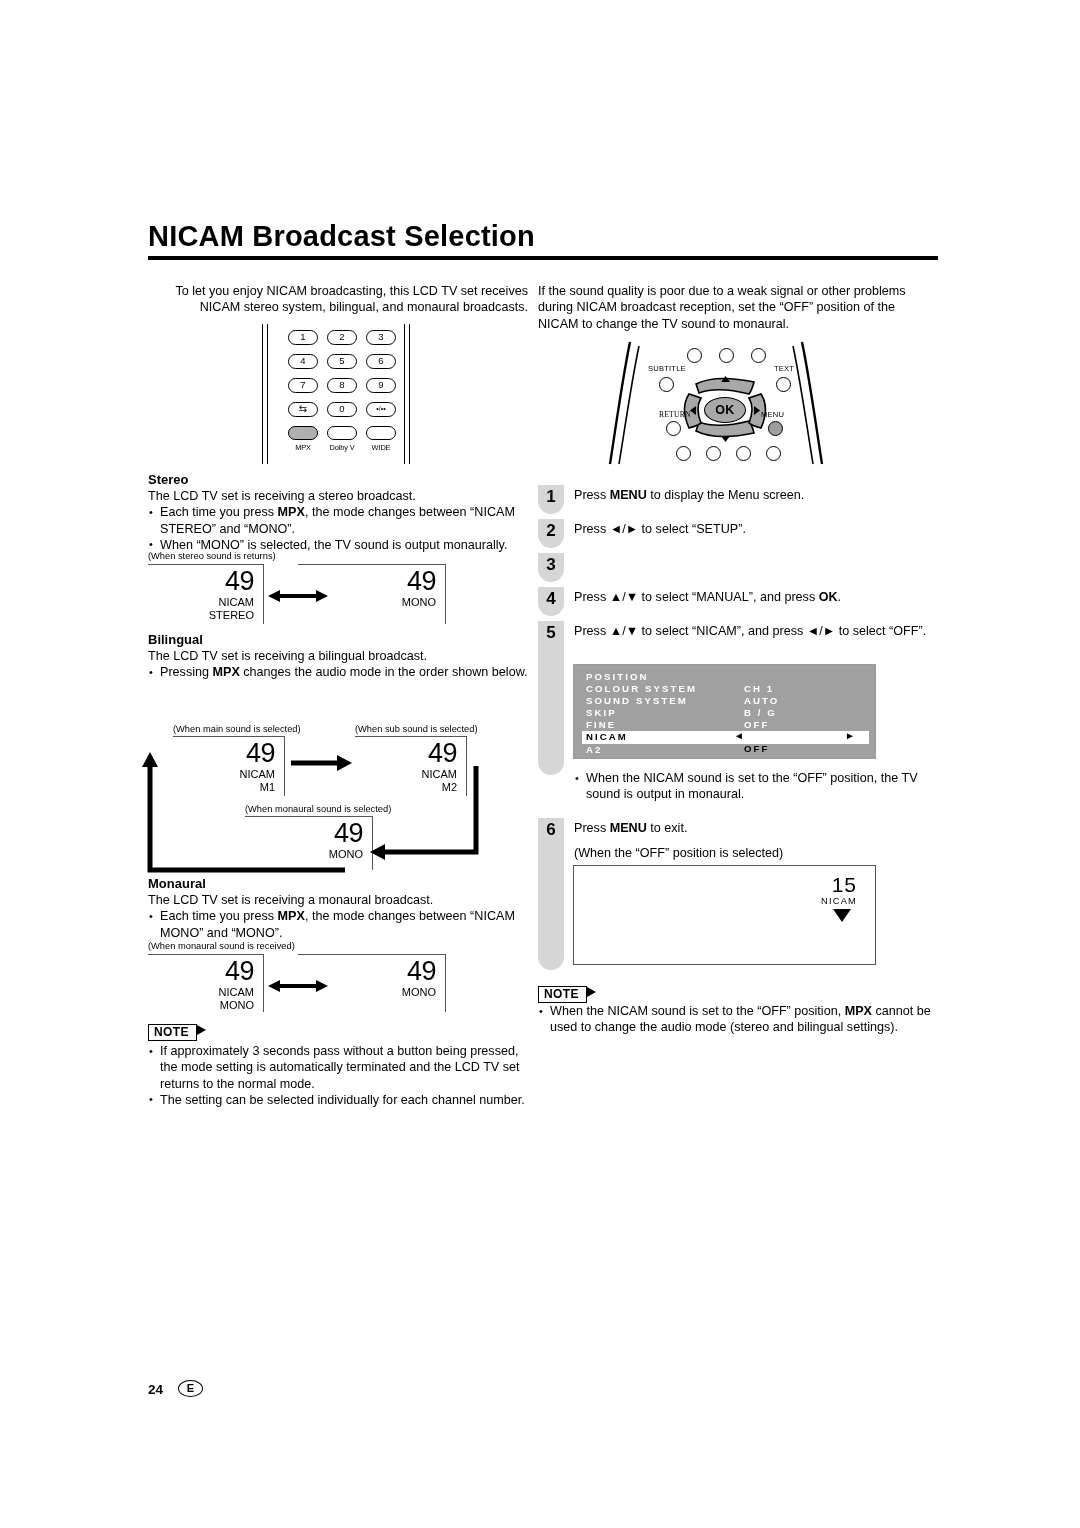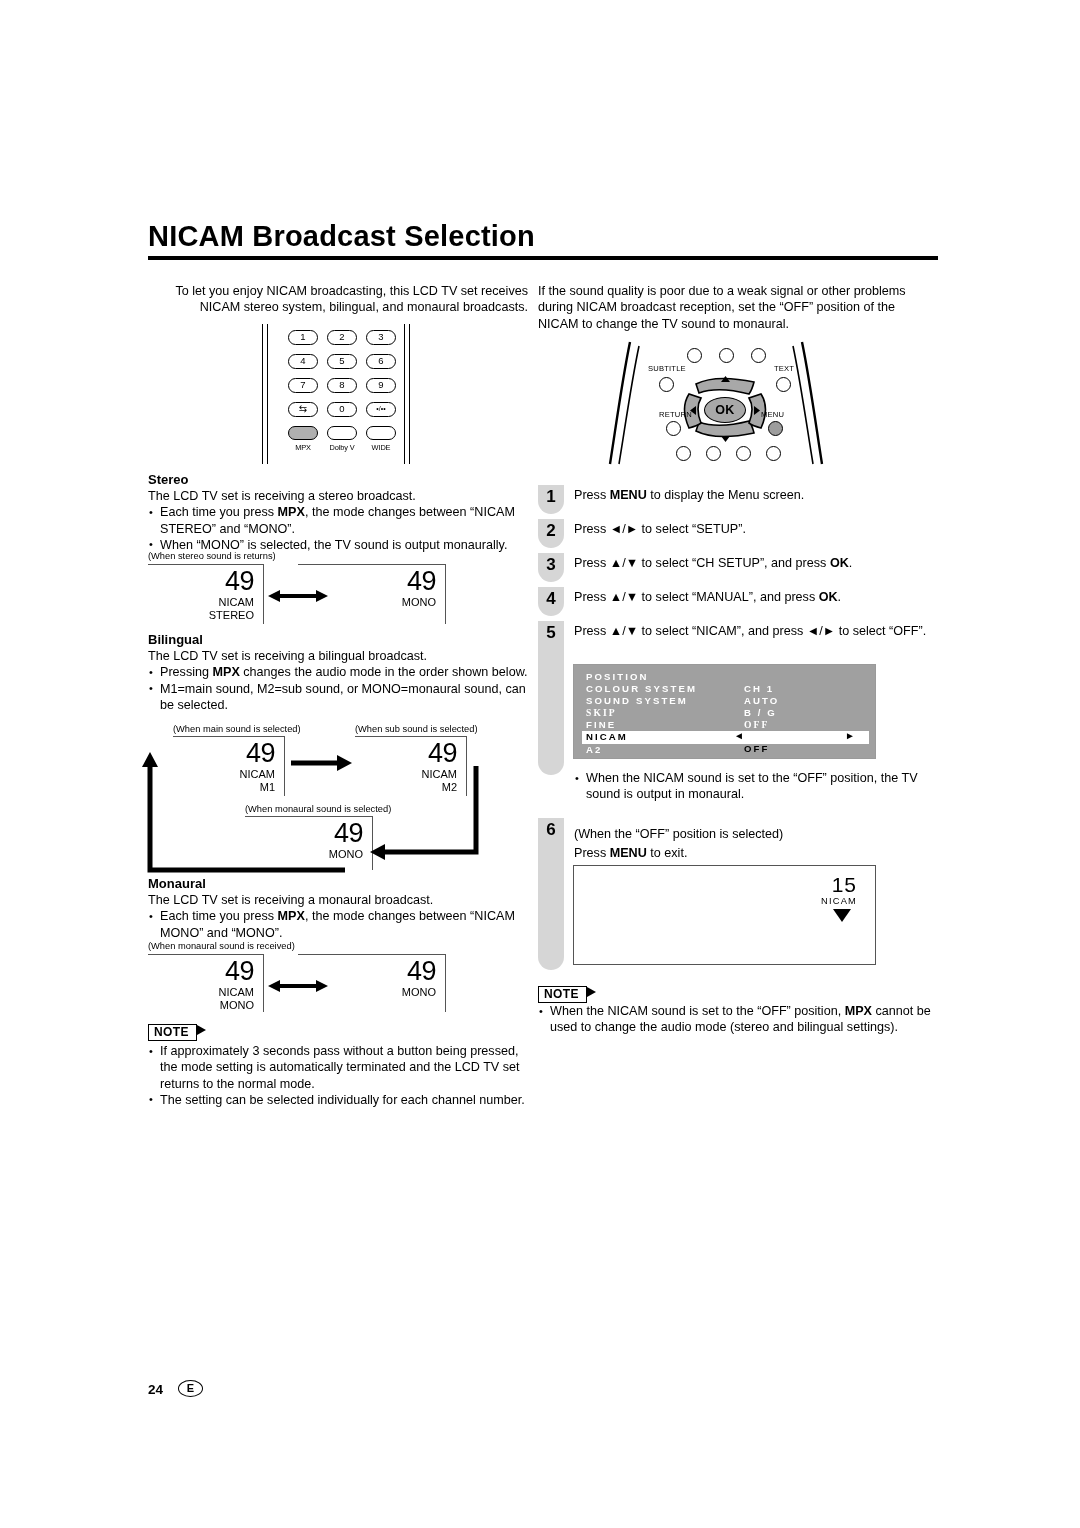--- a/index.html
+++ b/index.html
@@ -420,21 +420,21 @@
     <div class="rd-circ" style="left:60px;  top:85px;"></div>
     <div class="rd-circ gray" style="left:162px; top:85px;"></div>
 
     <div class="rd-circ" style="left:70px;  top:110px;"></div>
     <div class="rd-circ" style="left:100px; top:110px;"></div>
     <div class="rd-circ" style="left:130px; top:110px;"></div>
     <div class="rd-circ" style="left:160px; top:110px;"></div>
 
     <div class="rd-lbl" style="left:42px;  top:28px;">SUBTITLE</div>
     <div class="rd-lbl" style="left:168px; top:28px;">TEXT</div>
-    <div class="rd-lbl" style="left:53px;  top:74px;">RETURN</div>
+    <div class="rd-lbl" style="left:53px;  top:74px;font-family:Liberation Serif, serif;">RETURN</div>
     <div class="rd-lbl" style="left:155px; top:74px;">MENU</div>
   </div>
 
   <div style="position:absolute;left:148px;top:432px;width:382px;">
     <div class="sec-head">Stereo</div>
     <div class="sec-line">The LCD TV set is receiving a stereo broadcast.</div>
     <ul class="bul">
       <li><span>Each time you press </span><span class="bold">MPX</span><span>, the mode changes between “NICAM STEREO” and “MONO”.</span></li>
       <li>When “MONO” is selected, the TV sound is output monaurally.</li>
     </ul>
@@ -454,21 +454,20 @@
     <line x1="9" y1="8" x2="51" y2="8" stroke="#000" stroke-width="4"></line>
     <polygon points="0,8 12,2 12,14" fill="#000"></polygon>
     <polygon points="60,8 48,2 48,14" fill="#000"></polygon>
   </svg>
 
   <div style="position:absolute;left:148px;top:592px;width:382px;">
     <div class="sec-head">Bilingual</div>
     <div class="sec-line">The LCD TV set is receiving a bilingual broadcast.</div>
     <ul class="bul">
       <li><span>Pressing </span><span class="bold">MPX</span><span> changes the audio mode in the order shown below.</span></li>
-      <li>M1=main sound, M2=sub sound, or MONO=monaural sound, can be selected.</li>
     </ul>
   </div>
 
   <div class="caption" style="position:absolute;left:173px;top:684px;">(When main sound is selected)</div>
   <div class="caption" style="position:absolute;left:355px;top:684px;">(When sub sound is selected)</div>
   <div class="caption" style="position:absolute;left:245px;top:764px;">(When monaural sound is selected)</div>
 
   <div class="tvbox" style="left:173px; top:696px; width:112px; height:60px;">
     <div class="num">49</div>
     <div class="lbl">NICAM<br>M1</div>
@@ -536,21 +535,20 @@
       <div class="txt"><span>Press </span><span class="bold">MENU</span><span> to display the Menu screen.</span></div>
     </div>
 
     <div class="step" style="height:34px;">
       <div class="numcol">2</div>
       <div class="txt"><span>Press ◄/► to select “SETUP”.</span><span class="bold"></span><span></span></div>
     </div>
 
     <div class="step" style="height:34px;">
       <div class="numcol">3</div>
-      <div class="txt"><span>Press ▲/▼ to select “CH SETUP”, and press </span><span class="bold">OK</span><span>.</span></div>
     </div>
 
     <div class="step" style="height:34px;">
       <div class="numcol">4</div>
       <div class="txt"><span>Press ▲/▼ to select “MANUAL”, and press </span><span class="bold">OK</span><span>.</span></div>
     </div>
 
     <div class="step" style="height:46px;">
       <div class="numcol" style="height:36px;border-radius:0;">5</div>
       <div class="txt" style="width:360px;"><span>Press ▲/▼ to select “NICAM”, and press ◄/► to select “OFF”.</span><span class="bold"></span><span></span></div>
@@ -565,21 +563,21 @@
       <span class="v">CH 1</span>
     </div>
     <div class="osd-row" style="top:18px;">
       <span class="k">COLOUR SYSTEM</span>
       <span class="v">AUTO</span>
     </div>
     <div class="osd-row" style="top:30px;">
       <span class="k">SOUND SYSTEM</span>
       <span class="v">B / G</span>
     </div>
-    <div class="osd-row" style="top:42px;font-family:Liberation Serif, serif;">
+    <div class="osd-row" style="top:42px;">
       <span class="k">SKIP</span>
       <span class="v">OFF</span>
     </div>
     <div class="osd-row" style="top:54px;">
       <span class="k">FINE</span>
       <span class="v">871. 10MHZ</span>
     </div>
     <div class="osd-row hl" style="top:66px;">
       <span class="k">NICAM</span>
       <span class="lt">◄</span>
@@ -593,22 +591,22 @@
   </div>
 
   <div style="position:absolute;left:574px;top:730px;width:360px;">
     <ul class="bul">
       <li>When the NICAM sound is set to the “OFF” position, the TV sound is output in monaural.</li>
     </ul>
   </div>
 
   <div class="step" style="position:absolute;left:538px;top:778px;width:400px;height:50px;">
     <div class="numcol" style="height:29px;border-radius:0;">6</div>
+    <div class="txt"><span>Press </span><span class="bold">MENU</span><span> to exit.</span></div>
     <div class="txt" style="padding-top:8px;">(When the “OFF” position is selected)</div>
-    <div class="txt"><span>Press </span><span class="bold">MENU</span><span> to exit.</span></div>
   </div>
 
   <div style="position:absolute;left:538px;top:807px;width:26px;height:123px;background:#d6d6d6;border-radius:0 0 13px 13px;"></div>
 
   <div class="chbox">
     <div class="ch-num">15</div>
     <div class="ch-lbl">NICAM</div>
     <div class="ch-arrow"></div>
   </div>
 

